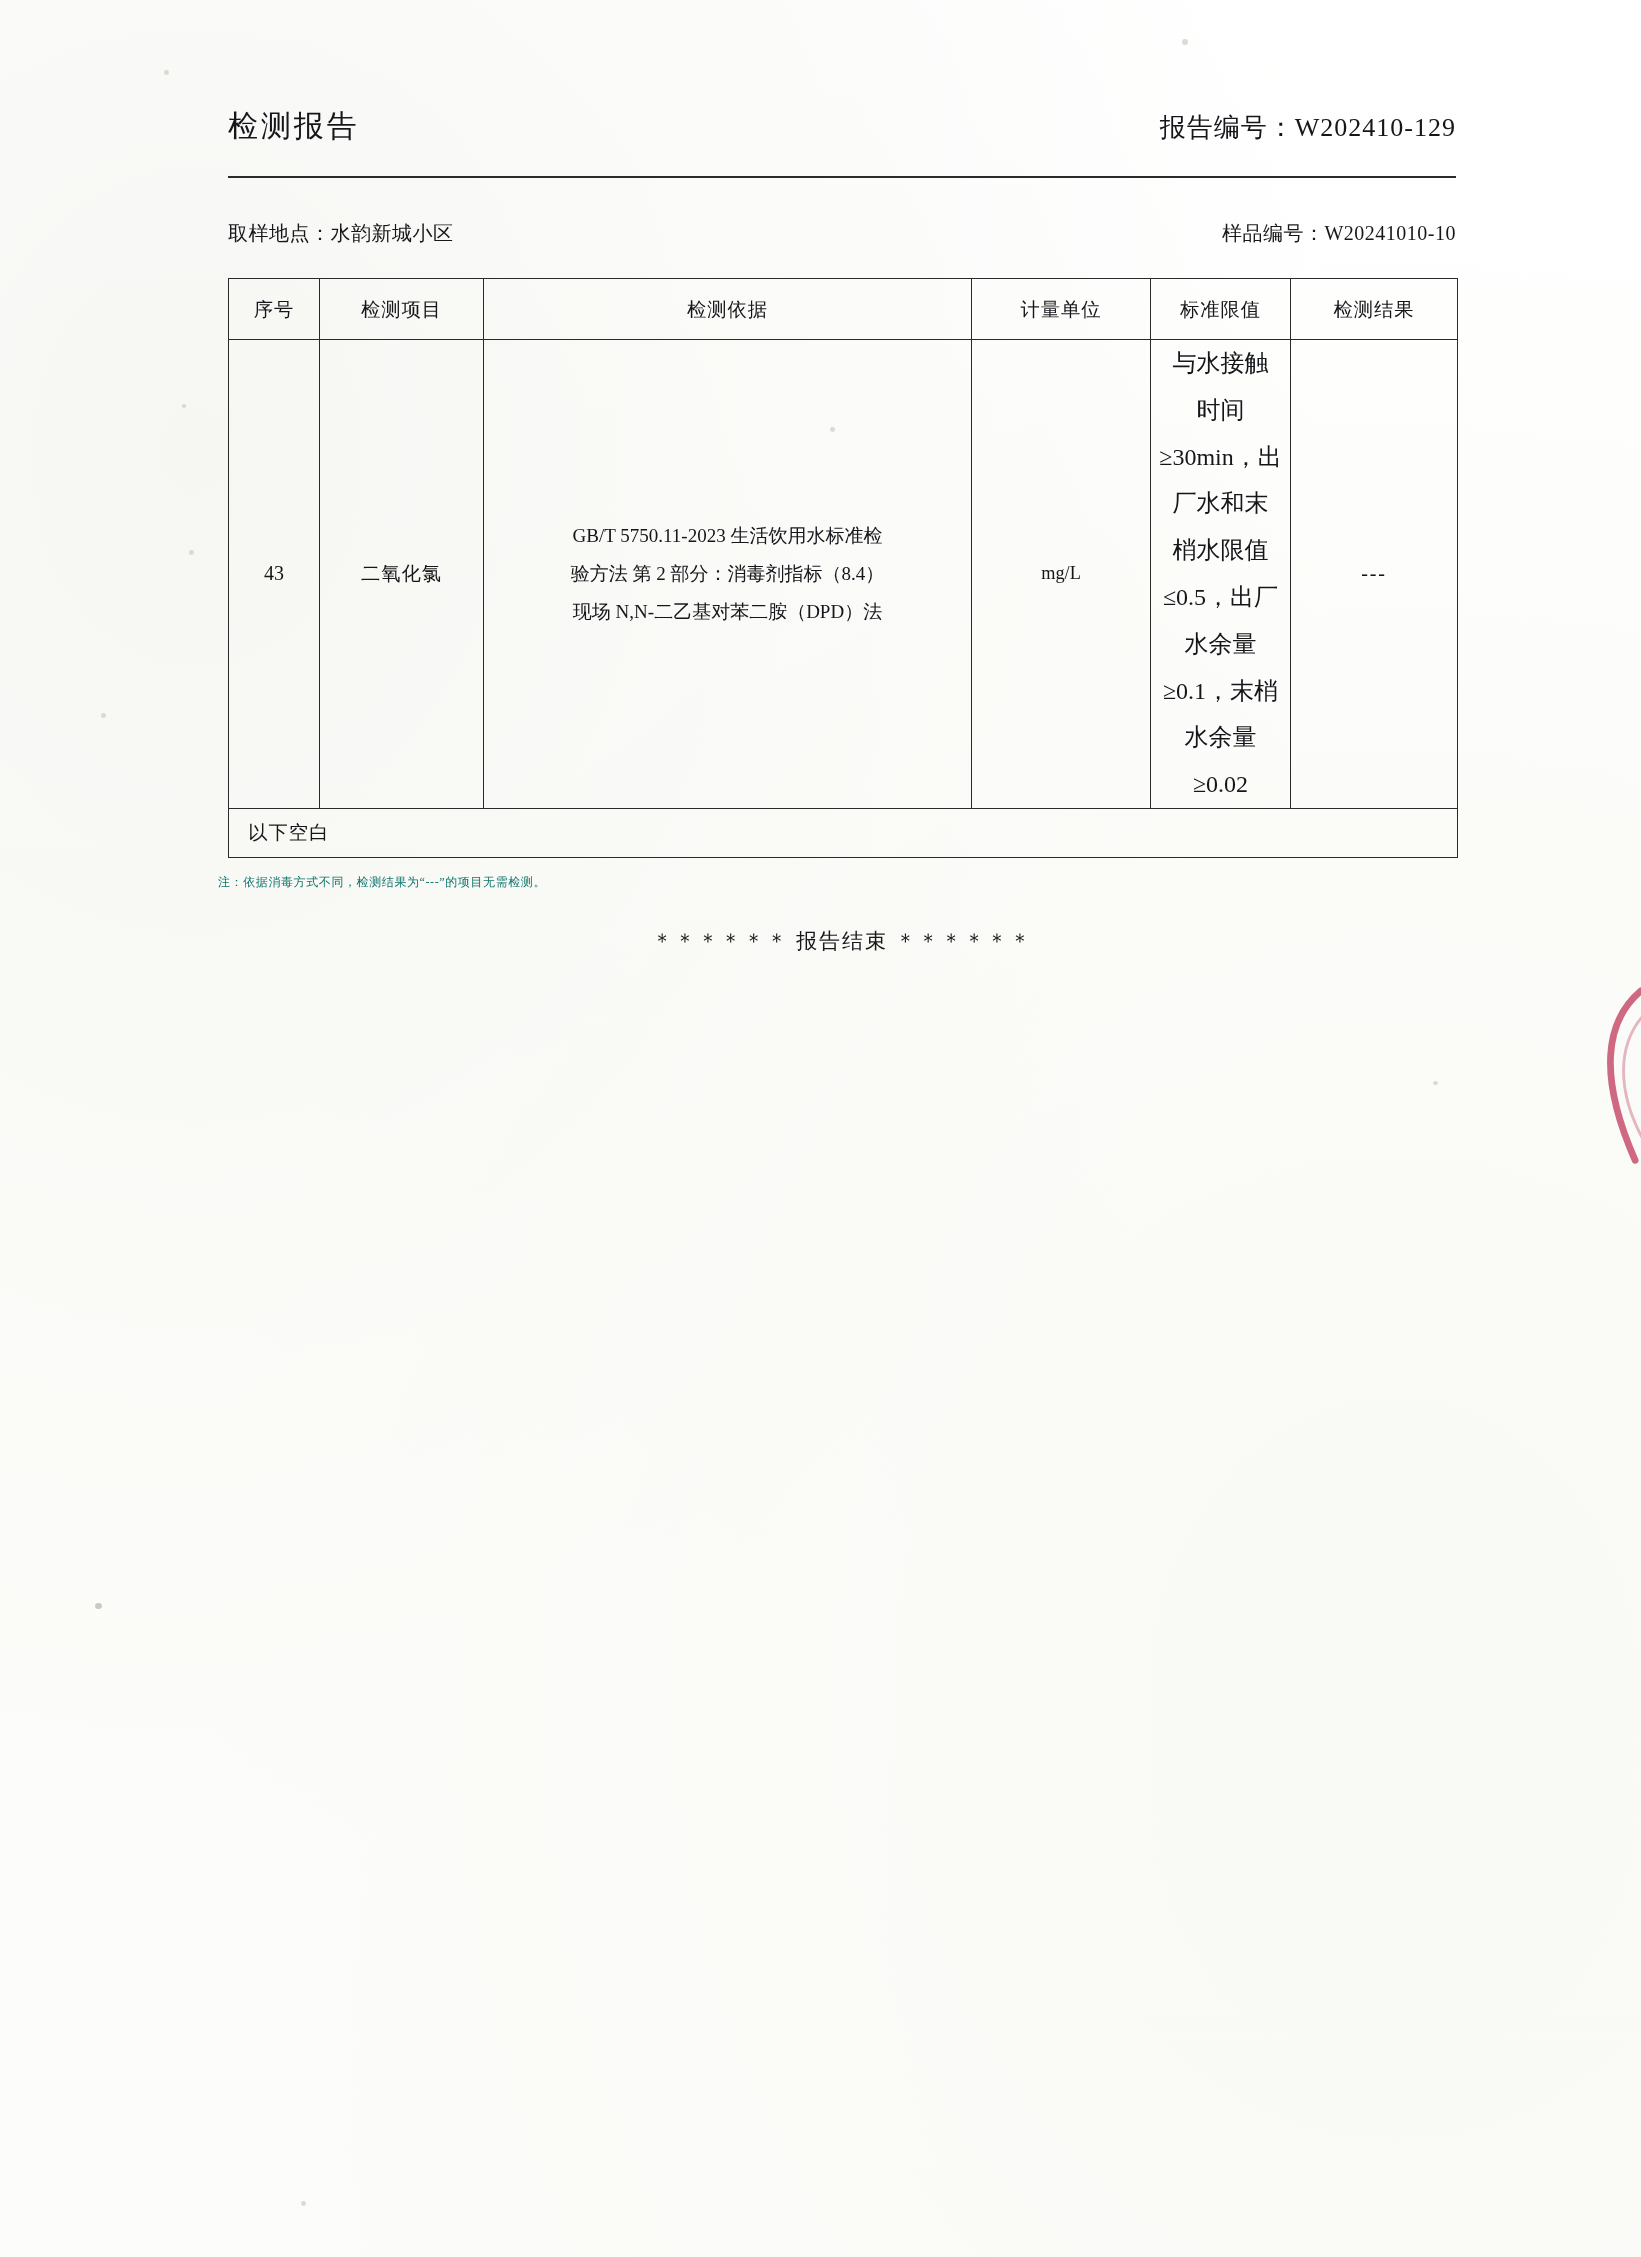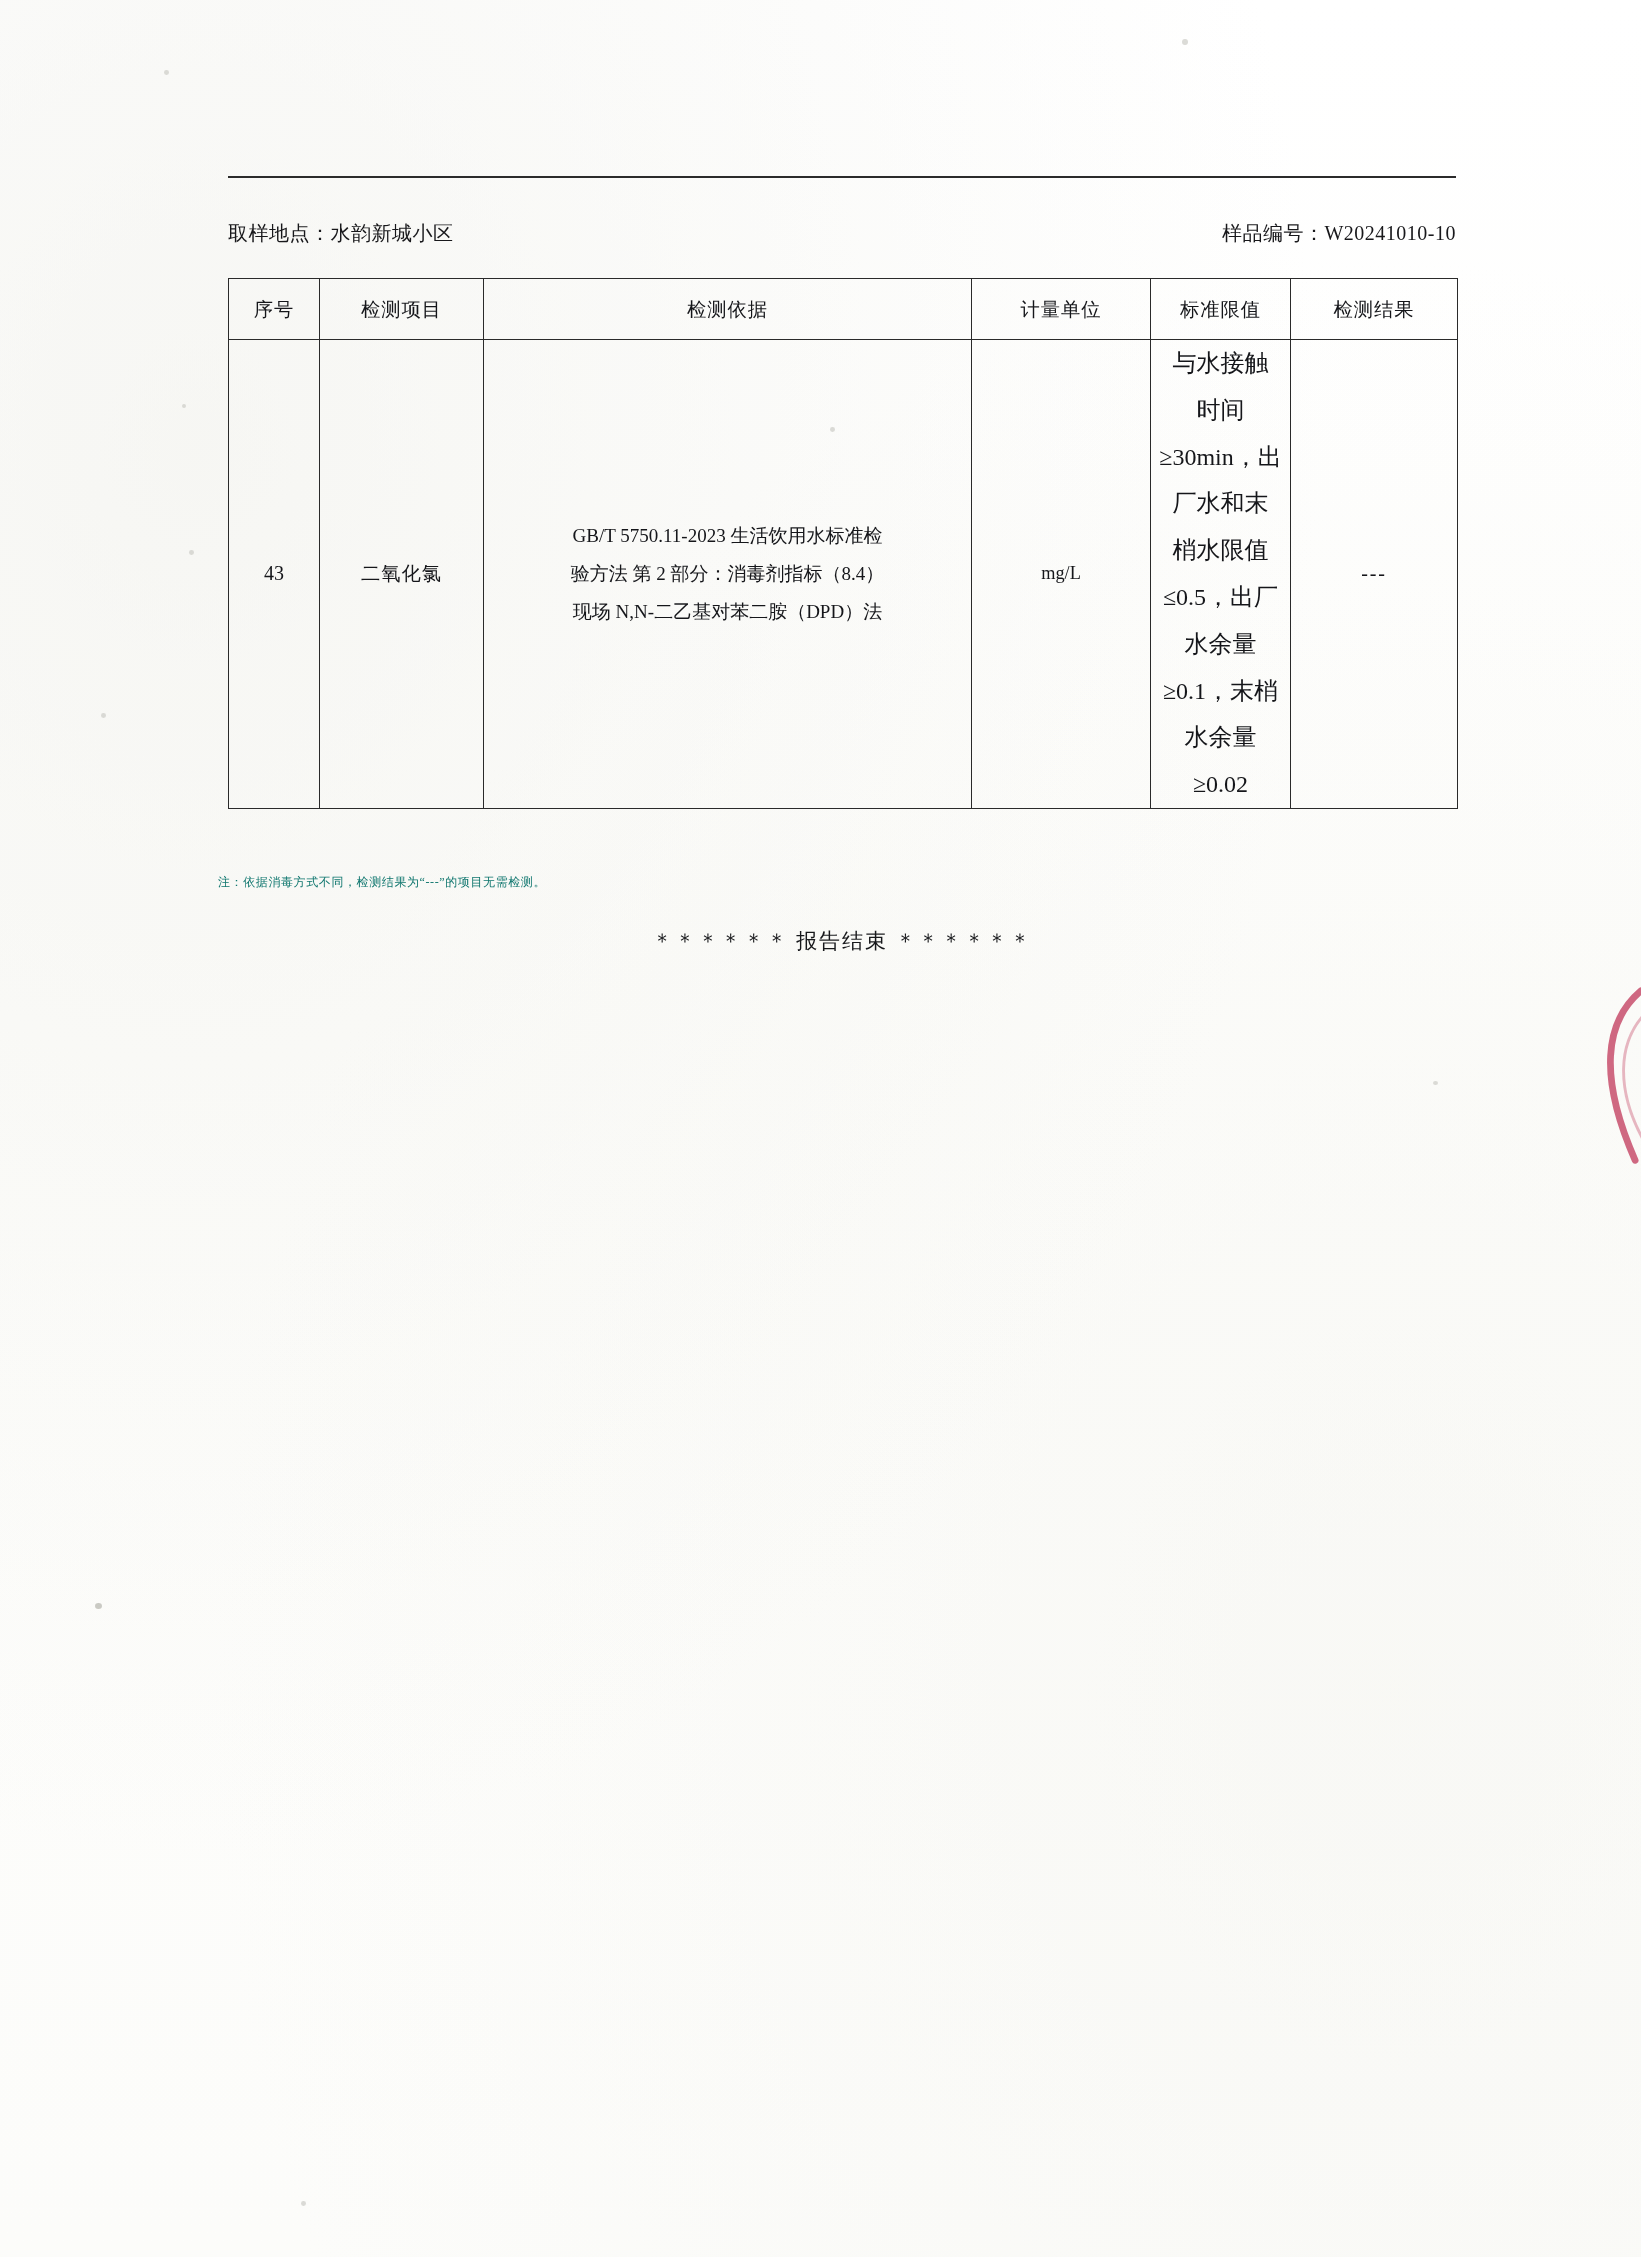--- a/index.html
+++ b/index.html
@@ -194,20 +194,24 @@
     opacity: 0.75;
     pointer-events: none;
   }
 </style>
 </head>
 <body>
 
 <div class="page">
   <div class="paper-tint"></div>
 
+  <div class="header-row">
+    <div class="doc-title">检测报告</div>
+    <div class="report-no">报告编号：W202410-129</div>
+  </div>
   <div class="header-rule"></div>
 
   <div class="subhead-row">
     <div class="subhead-left">取样地点：水韵新城小区</div>
     <div class="subhead-right">样品编号：W20241010-10</div>
   </div>
 
   <div class="table-wrap">
     <table class="report">
       <colgroup>
@@ -245,20 +249,23 @@
             <div class="lline">厂水和末</div>
             <div class="lline">梢水限值</div>
             <div class="lline">≤0.5，出厂</div>
             <div class="lline">水余量</div>
             <div class="lline">≥0.1，末梢</div>
             <div class="lline">水余量</div>
             <div class="lline">≥0.02</div>
           </td>
           <td class="cell-result">---</td>
         </tr>
+        <tr class="blank-row">
+          <td colspan="6">以下空白</td>
+        </tr>
       </tbody>
     </table>
   </div>
 
   <div class="note">注：依据消毒方式不同，检测结果为“---”的项目无需检测。</div>
   <div class="end-mark">＊＊＊＊＊＊ 报告结束 ＊＊＊＊＊＊</div>
 
 
   <svg class="stamp-arc" viewBox="0 0 70 190">
     <path d="M 64 6 C 26 38, 20 96, 58 182" fill="none" stroke="#c0375a" stroke-width="7" stroke-linecap="round" opacity="0.75"></path>

